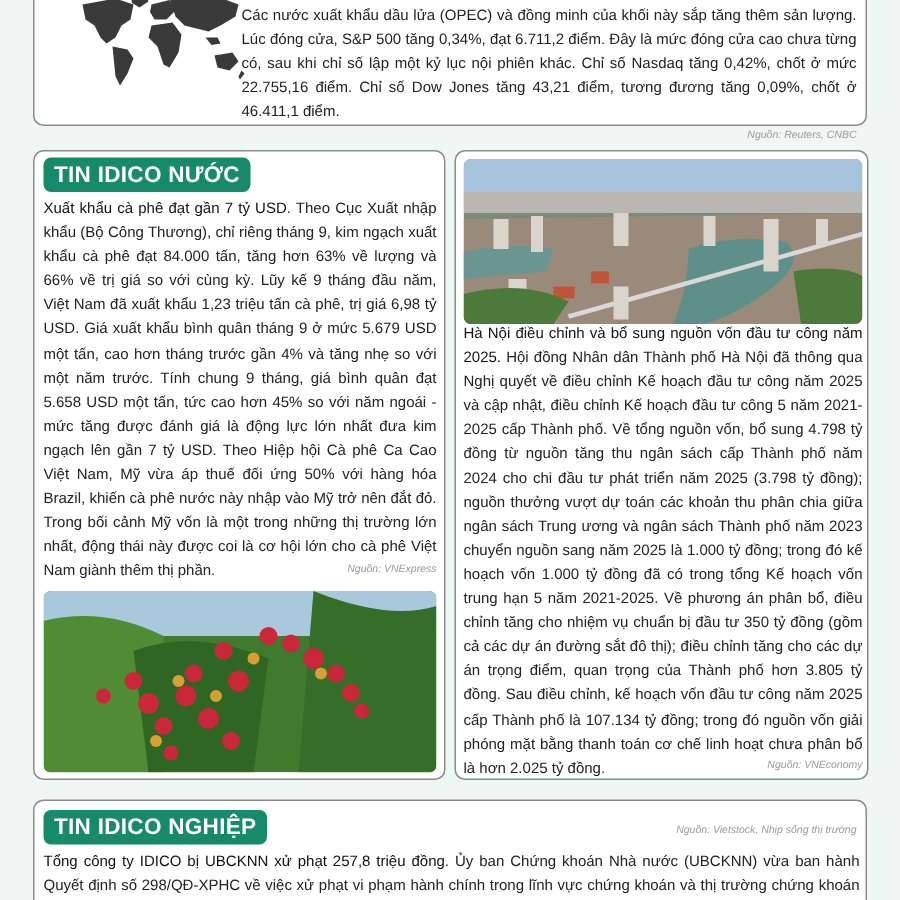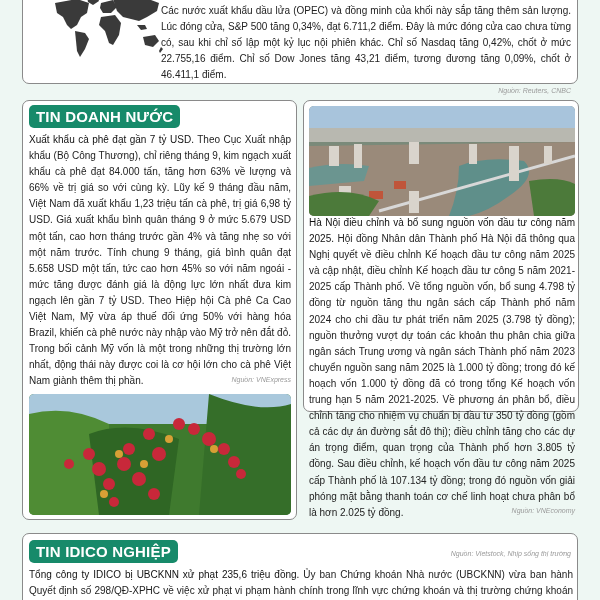--- a/index.html
+++ b/index.html
@@ -44,21 +44,21 @@
   
   #world-card { left: 22px; top: -20px; width: 556px; height: 104px; }
   #world-map { position: absolute; left: 24px; top: 14px; width: 122px; height: 66px; }
   #world-text { position: absolute; left: 138px; top: 22px; width: 410px; }
   
   #domestic-card { left: 22px; top: 100px; width: 275px; height: 420px; }
   #domestic-card .badge { position: absolute; left: 6px; top: 4px; }
   #domestic-text { position: absolute; left: 6px; top: 31px; width: 262px; }
   #coffee-img { position: absolute; left: 6px; top: 293px; width: 262px; height: 121px; border-radius: 5px; overflow: hidden; }
   
-  #hanoi-card { left: 303px; top: 100px; width: 276px; height: 312px; }
+  #hanoi-card { left: 303px; top: 100px; width: 276px; height: 420px; }
   #hanoi-img { position: absolute; left: 5px; top: 5px; width: 266px; height: 110px; border-radius: 5px; overflow: hidden; }
   #hanoi-text { position: absolute; left: 5px; top: 114px; width: 266px; }
   
   #biz-card { left: 22px; top: 533px; width: 556px; height: 90px; }
   #biz-card .badge { position: absolute; left: 6px; top: 6px; }
   #biz-src { position: absolute; right: 6px; top: 16px; font-size: 7px; color: #9a9a9a; font-style: italic; }
   #biz-text { position: absolute; left: 6px; top: 33px; width: 544px; }
 </style>
 </head>
 <body>
@@ -86,21 +86,21 @@
       <path d="M114 52 L116 54 L113 58 L112 56 Z"></path>
     </g>
   </svg>
   <div id="world-text">
     <p class="p">Các nước xuất khẩu dầu lửa (OPEC) và đồng minh của khối này sắp tăng thêm sản lượng. Lúc đóng cửa, S&amp;P 500 tăng 0,34%, đạt 6.711,2 điểm. Đây là mức đóng cửa cao chưa từng có, sau khi chỉ số lập một kỷ lục nội phiên khác. Chỉ số Nasdaq tăng 0,42%, chốt ở mức 22.755,16 điểm. Chỉ số Dow Jones tăng 43,21 điểm, tương đương tăng 0,09%, chốt ở 46.411,1 điểm.</p>
     <span class="src">Nguồn: Reuters, CNBC</span>
   </div>
 </div>
 
 <div class="card" id="domestic-card">
-  <span class="badge">TIN DOANH NƯỚC</span>
+  <span class="badge">TIN IDICO NƯỚC</span>
   <div id="domestic-text">
     <p class="p"><b>Xuất khẩu cà phê đạt gần 7 tỷ USD.</b><span> Theo Cục Xuất nhập khẩu (Bộ Công Thương), chỉ riêng tháng 9, kim ngạch xuất khẩu cà phê đạt 84.000 tấn, tăng hơn 63% về lượng và 66% về trị giá so với cùng kỳ. Lũy kế 9 tháng đầu năm, Việt Nam đã xuất khẩu 1,23 triệu tấn cà phê, trị giá 6,98 tỷ USD. Giá xuất khẩu bình quân tháng 9 ở mức 5.679 USD một tấn, cao hơn tháng trước gần 4% và tăng nhẹ so với một năm trước. Tính chung 9 tháng, giá bình quân đạt 5.658 USD một tấn, tức cao hơn 45% so với năm ngoái - mức tăng được đánh giá là động lực lớn nhất đưa kim ngạch lên gần 7 tỷ USD. Theo Hiệp hội Cà phê Ca Cao Việt Nam, Mỹ vừa áp thuế đối ứng 50% với hàng hóa Brazil, khiến cà phê nước này nhập vào Mỹ trở nên đắt đỏ. Trong bối cảnh Mỹ vốn là một trong những thị trường lớn nhất, động thái này được coi là cơ hội lớn cho cà phê Việt Nam giành thêm thị phần.</span></p>
     <span class="src" style="margin-top:-14px;">Nguồn: VNExpress</span>
   </div>
   <div id="coffee-img">
     <svg viewBox="0 0 262 121" width="262" height="121" preserveAspectRatio="none">
       <rect width="262" height="121" fill="#3f7a2e"></rect>
       <rect width="262" height="30" fill="#a9c8dc"></rect>
       <path d="M0 20 Q40 10 80 30 L80 121 L0 121 Z" fill="#4f8c34"></path>
       <path d="M180 0 Q230 20 262 10 L262 121 L170 121 Z" fill="#356e29"></path>
@@ -168,15 +168,15 @@
   <div id="hanoi-text">
     <p class="p"><b>Hà Nội điều chỉnh và bổ sung nguồn vốn đầu tư công năm 2025.</b><span> Hội đồng Nhân dân Thành phố Hà Nội đã thông qua Nghị quyết về điều chỉnh Kế hoạch đầu tư công năm 2025 và cập nhật, điều chỉnh Kế hoạch đầu tư công 5 năm 2021-2025 cấp Thành phố. Về tổng nguồn vốn, bổ sung 4.798 tỷ đồng từ nguồn tăng thu ngân sách cấp Thành phố năm 2024 cho chi đầu tư phát triển năm 2025 (3.798 tỷ đồng); nguồn thưởng vượt dự toán các khoản thu phân chia giữa ngân sách Trung ương và ngân sách Thành phố năm 2023 chuyển nguồn sang năm 2025 là 1.000 tỷ đồng; trong đó kế hoạch vốn 1.000 tỷ đồng đã có trong tổng Kế hoạch vốn trung hạn 5 năm 2021-2025. Về phương án phân bổ, điều chỉnh tăng cho nhiệm vụ chuẩn bị đầu tư 350 tỷ đồng (gồm cả các dự án đường sắt đô thị); điều chỉnh tăng cho các dự án trọng điểm, quan trọng của Thành phố hơn 3.805 tỷ đồng. Sau điều chỉnh, kế hoạch vốn đầu tư công năm 2025 cấp Thành phố là 107.134 tỷ đồng; trong đó nguồn vốn giải phóng mặt bằng thanh toán cơ chế linh hoạt chưa phân bổ là hơn 2.025 tỷ đồng.</span></p>
     <span class="src" style="margin-top:-14px;">Nguồn: VNEconomy</span>
   </div>
 </div>
 
 <div class="card" id="biz-card">
   <span class="badge">TIN IDICO NGHIỆP</span>
   <span id="biz-src">Nguồn: Vietstock, Nhịp sống thị trường</span>
   <div id="biz-text">
-    <p class="p"><b>Tổng công ty IDICO bị UBCKNN xử phạt 235,6 triệu đồng.</b><span> Ủy ban Chứng khoán Nhà nước (UBCKNN) vừa ban hành Quyết định số 298/QĐ-XPHC về việc xử phạt vi phạm hành chính trong lĩnh vực chứng khoán và thị trường chứng khoán đối với Tổng công ty IDICO - CTCP (IDC) do vi phạm công bố thông tin. Theo quyết định xử phạt,</span></p>
+    <p class="p"><b>Tổng công ty IDICO bị UBCKNN xử phạt 257,8 triệu đồng.</b><span> Ủy ban Chứng khoán Nhà nước (UBCKNN) vừa ban hành Quyết định số 298/QĐ-XPHC về việc xử phạt vi phạm hành chính trong lĩnh vực chứng khoán và thị trường chứng khoán đối với Tổng công ty IDICO - CTCP (IDC) do vi phạm công bố thông tin. Theo quyết định xử phạt,</span></p>
   </div>
 </div>
 
 </body></html>

